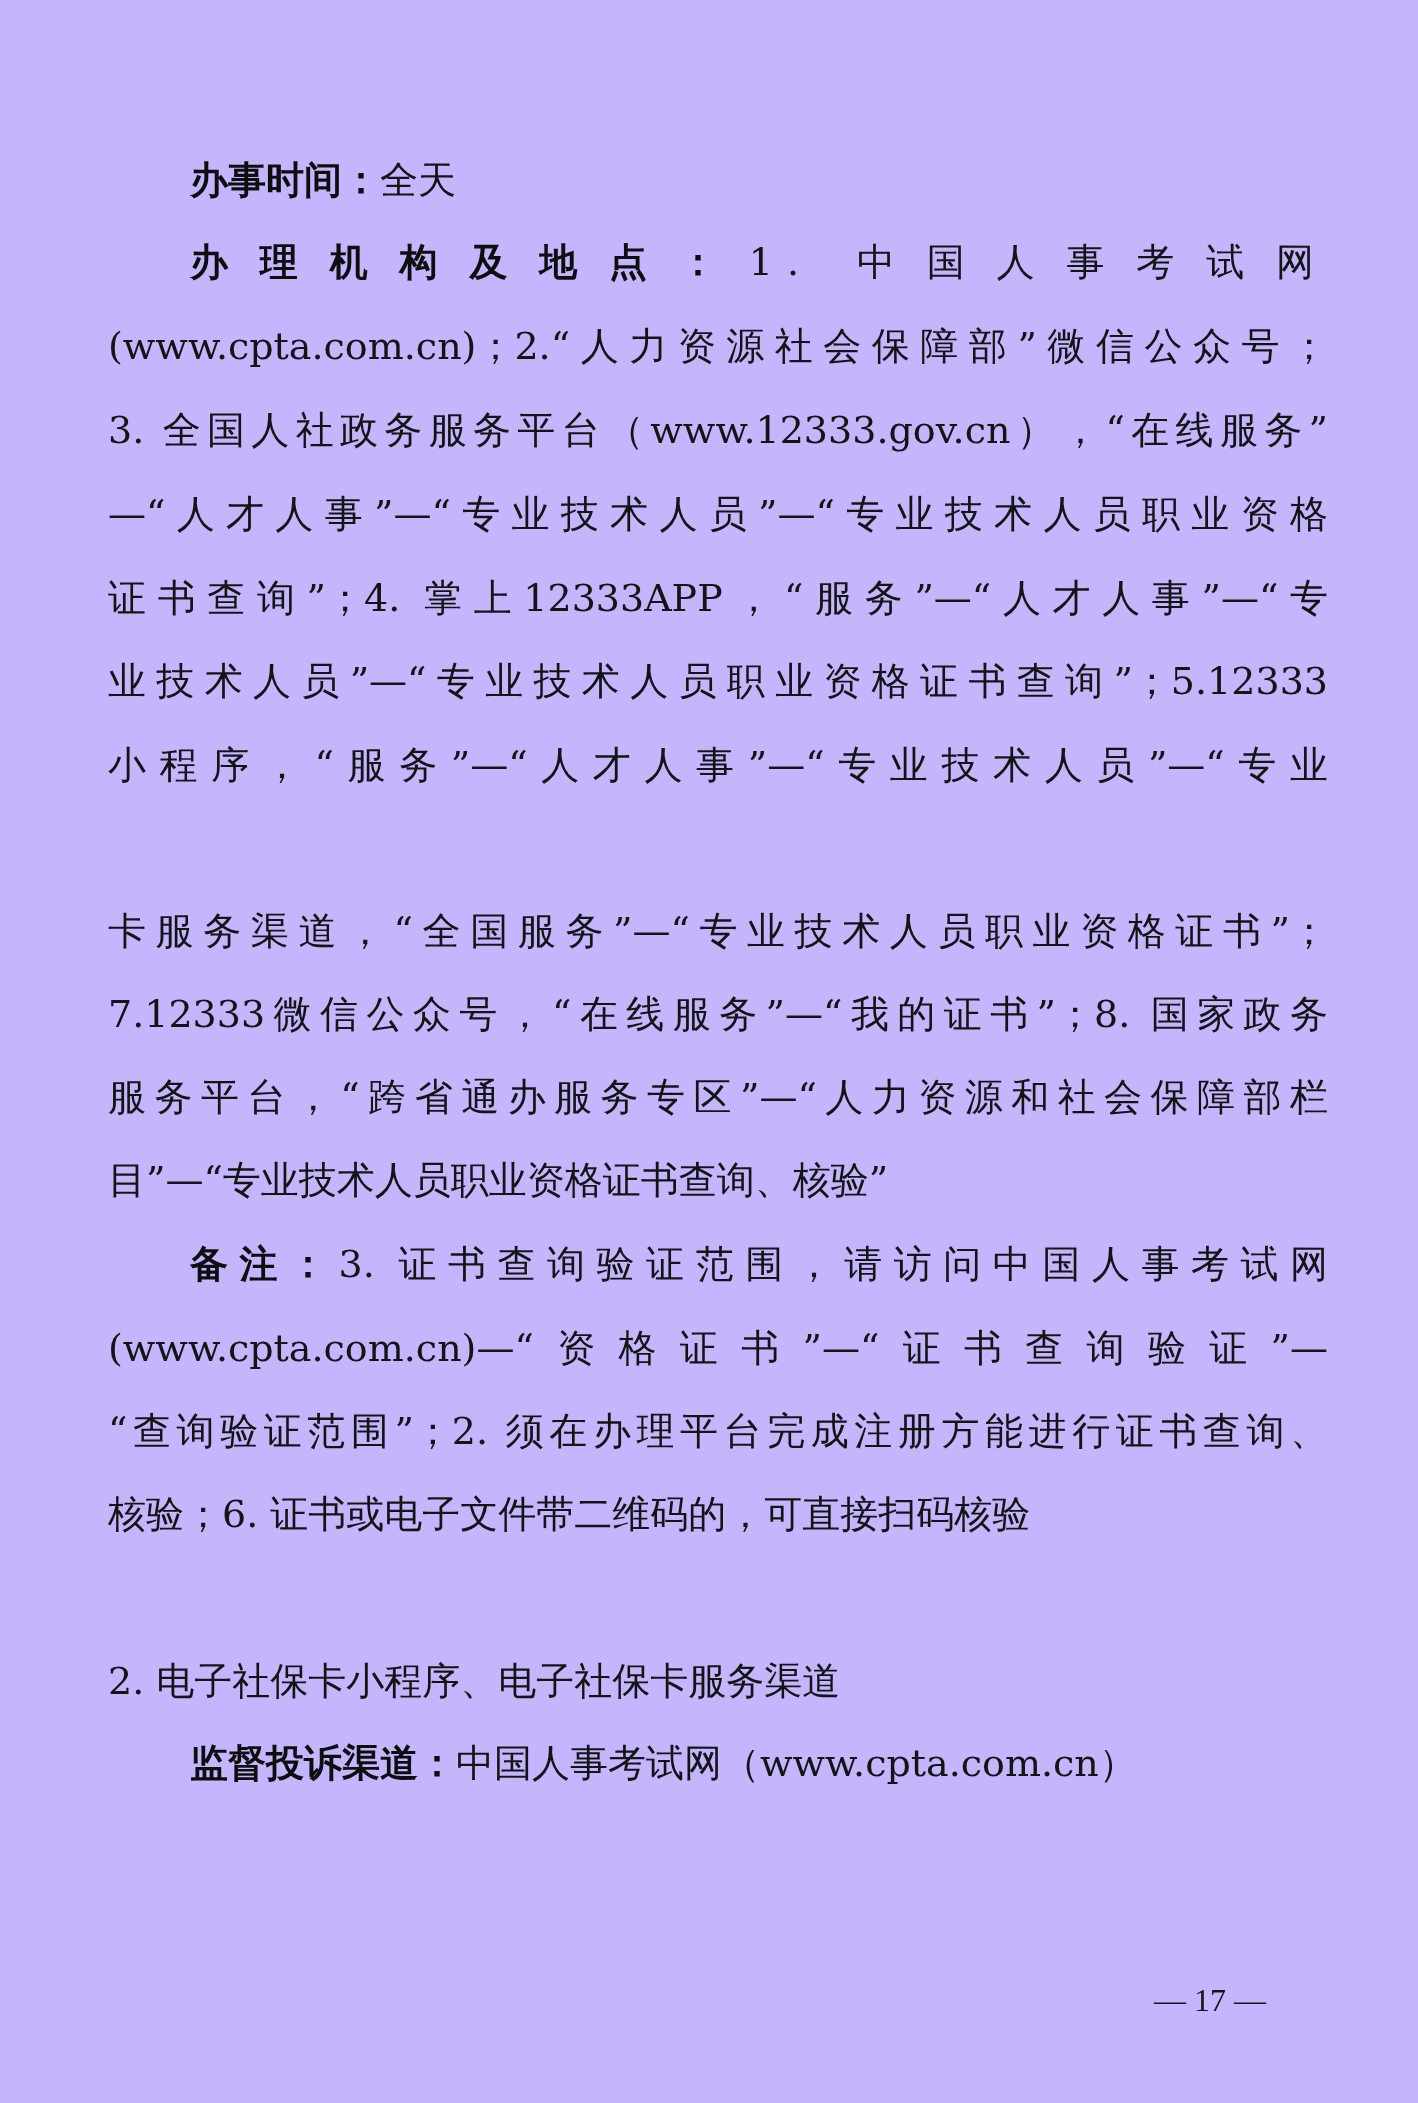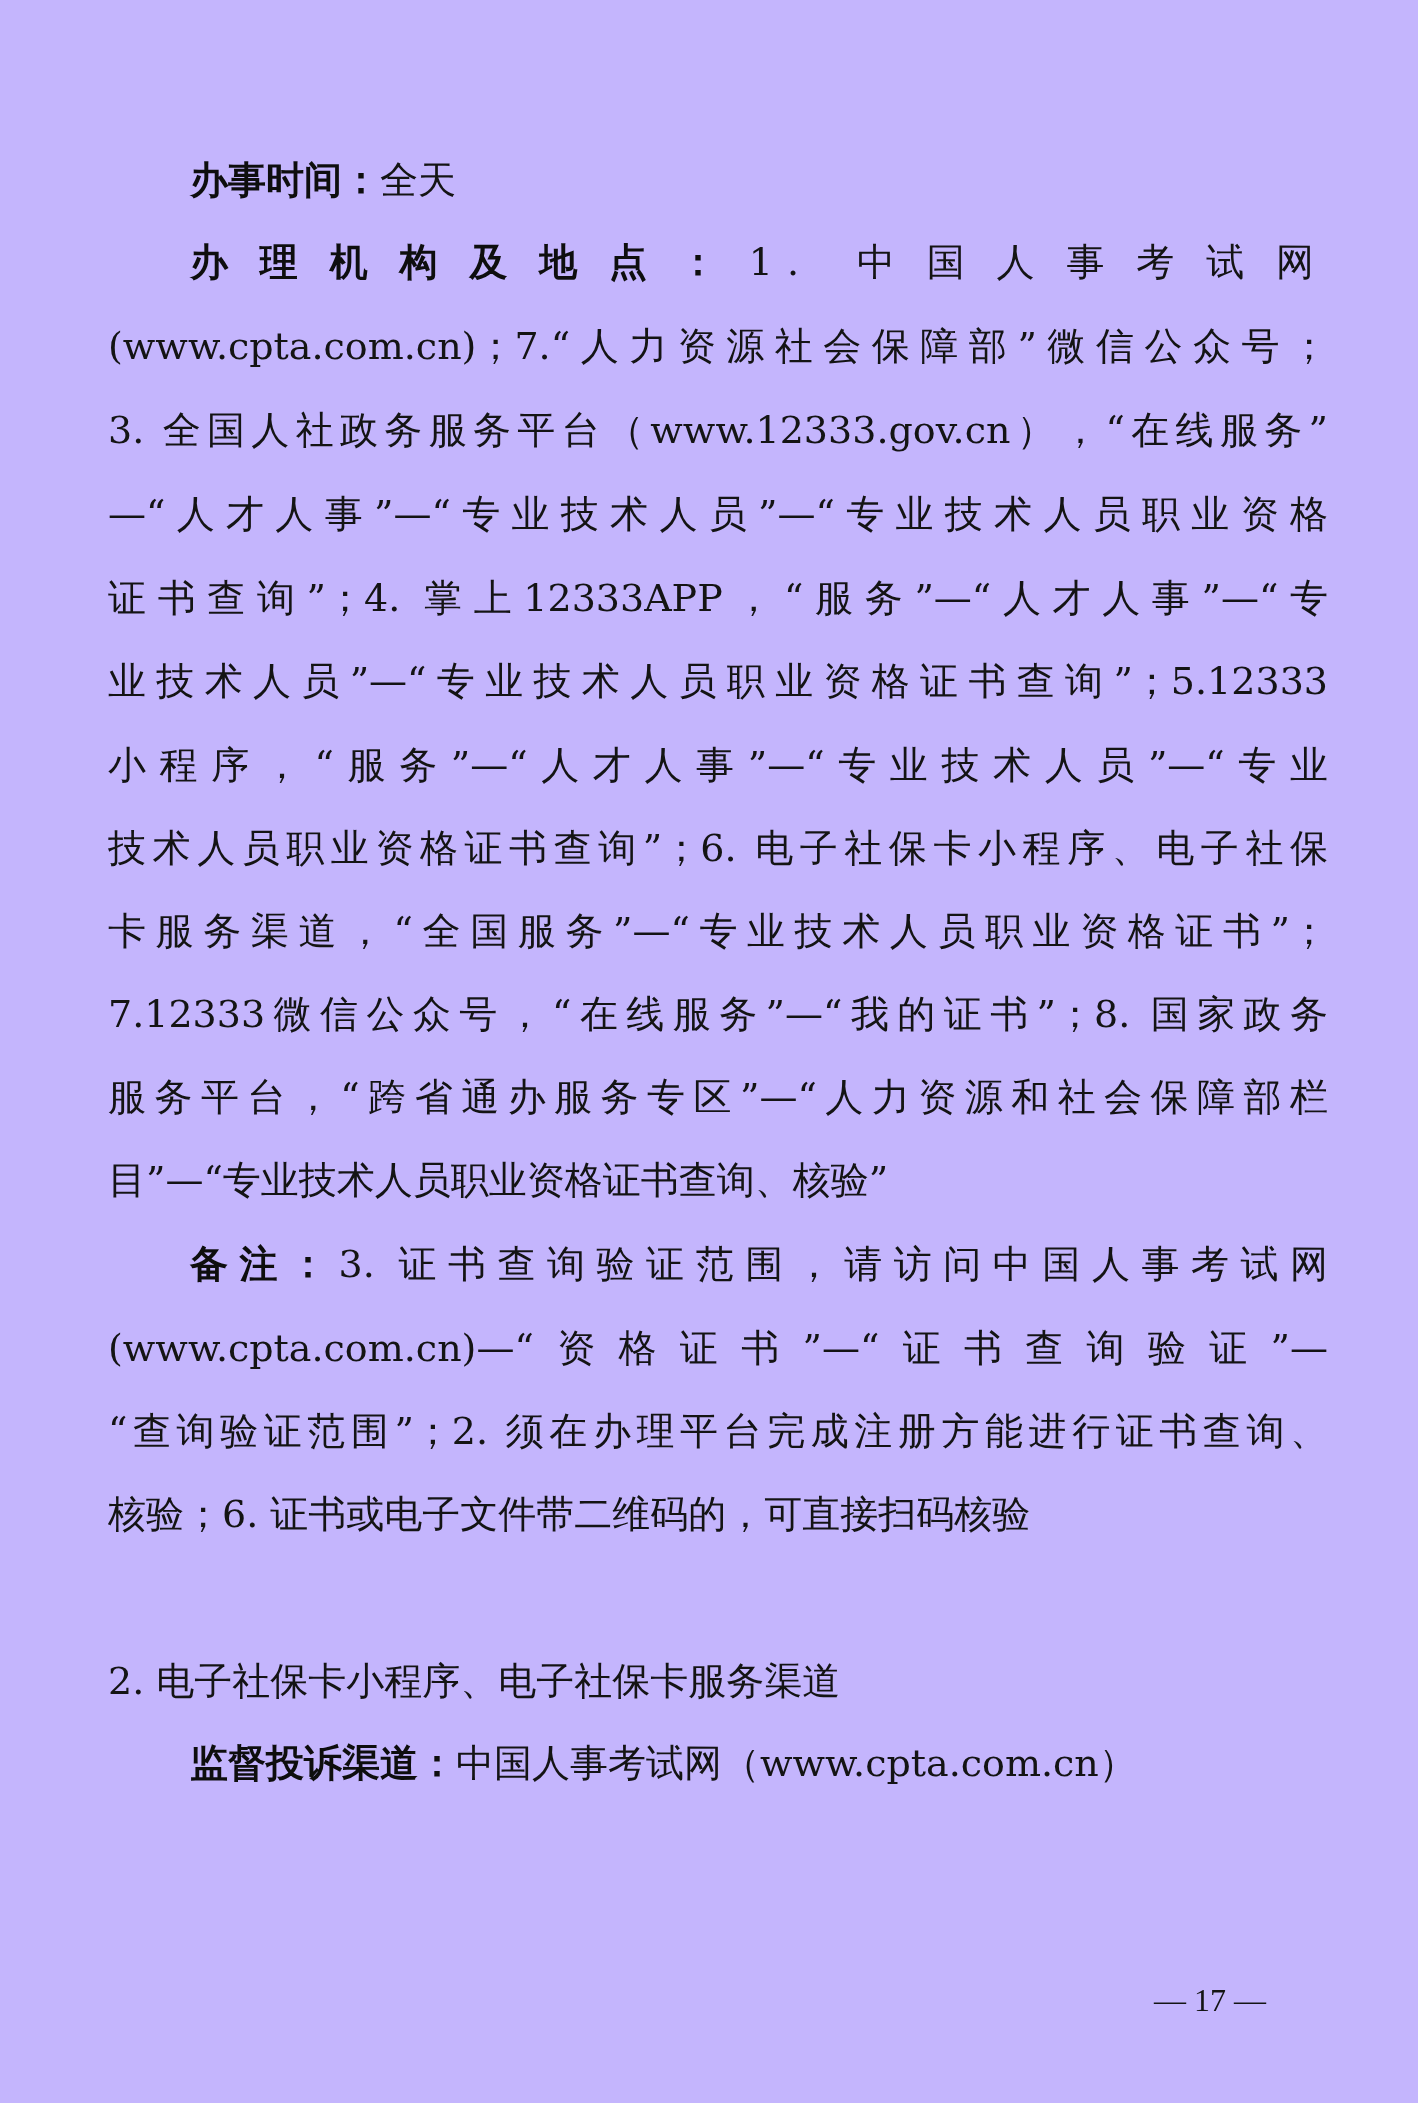--- a/index.html
+++ b/index.html
@@ -45,27 +45,26 @@
 
 <div class="page">
 
   <div class="line indent last" style="top:150px;">
     <span class="label">办事时间：</span><span>全天</span>
   </div>
 
   <div class="line indent" style="top:232px; letter-spacing:14px;">
     <span class="label">办理机构及地点：</span><span>1. 中国人事考试网</span>
   </div>
-  <div class="line" style="top:316px;">(www.cpta.com.cn)；7.“人力资源社会保障部”微信公众号；</div>
+  <div class="line" style="top:316px;">(www.cpta.com.cn)；2.“人力资源社会保障部”微信公众号；</div>
   <div class="line" style="top:400px;">3. 全国人社政务服务平台（www.12333.gov.cn），“在线服务”</div>
   <div class="line" style="top:484px;">—“人才人事”—“专业技术人员”—“专业技术人员职业资格</div>
   <div class="line" style="top:568px;">证书查询”；4. 掌上12333APP，“服务”—“人才人事”—“专</div>
   <div class="line" style="top:651px;">业技术人员”—“专业技术人员职业资格证书查询”；5.12333</div>
   <div class="line" style="top:735px;">小程序，“服务”—“人才人事”—“专业技术人员”—“专业</div>
-  <div class="line" style="top:818px;">技术人员职业资格证书查询”；6. 电子社保卡小程序、电子社保</div>
   <div class="line" style="top:901px;">卡服务渠道，“全国服务”—“专业技术人员职业资格证书”；</div>
   <div class="line" style="top:984px;">7.12333微信公众号，“在线服务”—“我的证书”；8. 国家政务</div>
   <div class="line" style="top:1067px;">服务平台，“跨省通办服务专区”—“人力资源和社会保障部栏</div>
   <div class="line last" style="top:1150px;">目”—“专业技术人员职业资格证书查询、核验”</div>
 
   <div class="line indent" style="top:1234px;">
     <span class="label">备注：</span><span>3. 证书查询验证范围，请访问中国人事考试网</span>
   </div>
   <div class="line" style="top:1318px;">(www.cpta.com.cn)—“资格证书”—“证书查询验证”—</div>
   <div class="line" style="top:1401px;">“查询验证范围”；2. 须在办理平台完成注册方能进行证书查询、</div>

